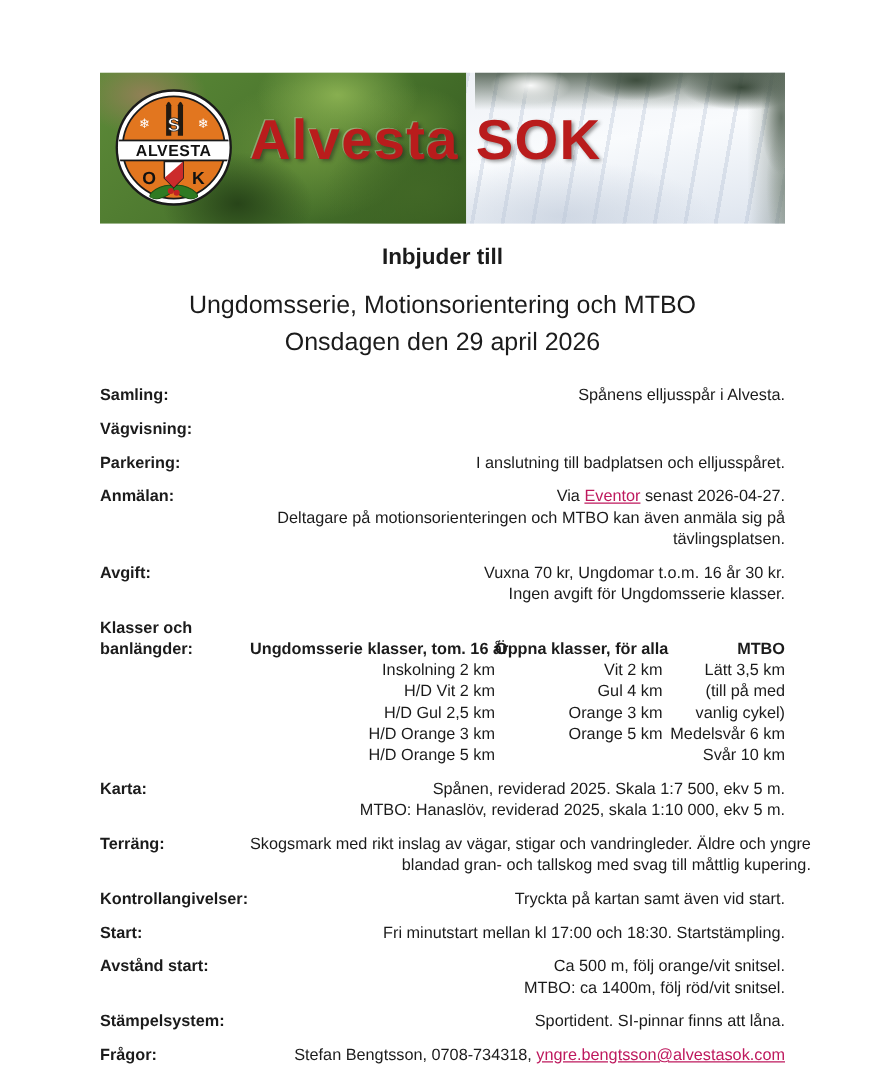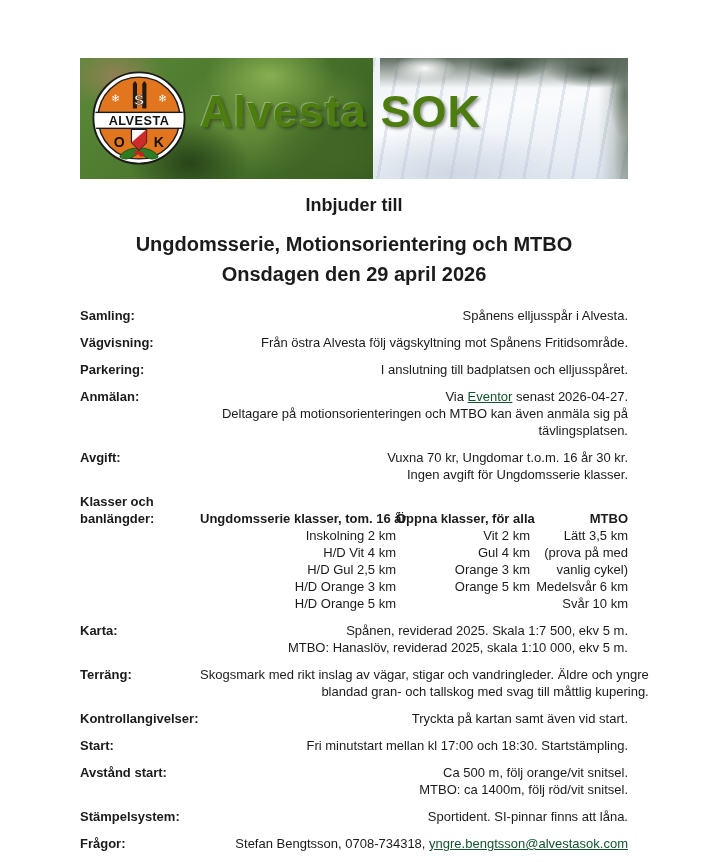--- a/index.html
+++ b/index.html
@@ -41,42 +41,42 @@
   }
   .snow-trees-right {
     position:absolute; right:0; top:0; width:30px; height:100%;
     background:
       radial-gradient(22px 60px at 90% 30%, rgba(70,86,70,0.7), rgba(70,86,70,0) 75%),
       radial-gradient(20px 70px at 100% 75%, rgba(120,134,120,0.55), rgba(120,134,120,0) 75%),
       linear-gradient(270deg, rgba(96,110,96,0.45), rgba(96,110,96,0));
   }
   .club-title {
     position:absolute; left:120px; top:28px;
-    font-size:45px; font-weight:bold; color:#4d7c0f; letter-spacing:1px;
+    font-size:45px; font-weight:bold; color:#b91c1c; letter-spacing:1px;
     text-shadow:2px 2px 3px rgba(30,30,30,0.45), -1px -1px 0 rgba(255,255,255,0.3);
     white-space:nowrap;
   }
   .club-logo { position:absolute; left:12px; top:13px; }
 
   
   .title1 { margin:14px 0 12px 0; text-align:center; font-size:18px; font-weight:bold; line-height:24px; }
-  .title2 { margin:8px 0 0 0; text-align:center; font-size:20px; font-weight:bold; line-height:30px; }
+  .title2 { margin:8px 0 0 0; text-align:center; font-size:20px; font-weight:normal; line-height:30px; }
 
   
   .content { position:absolute; left:80px; top:179px; width:548px; }
   .sections { margin-top:18px; }
   .row { display:grid; grid-template-columns:120px 1fr; align-items:start; margin-bottom:10px; }
   .lab { font-weight:bold; font-size:13px; line-height:17px; white-space:nowrap; }
   .val { font-size:13px; line-height:17px;text-align:right; }
   .line { white-space:nowrap; }
   .val.classes { padding-top:17px; }
   .classgrid { display:grid; grid-template-columns:196px 134px 1fr; }
   .colhead { font-weight:bold; font-size:13px; line-height:17px; white-space:nowrap; }
   .classitem { font-size:13px; line-height:17px; white-space:nowrap; }
-  a.link { color:#14532d; text-decoration:underline; cursor:pointer; }
+  a.link { color:#be185d; text-decoration:underline; cursor:pointer; }
 </style>
 </head>
 <body>
 
 <div class="page">
 
   <div class="banner">
     <div class="forest"></div>
     <div class="snow"></div>
     <div class="snow-trees"></div>
@@ -124,23 +124,20 @@
             <div>Samling:</div>
           </div>
           <div class="val">
             <div class="line">Spånens elljusspår i Alvesta.</div>
           </div>
         </div>
         <div class="row">
           <div class="lab">
             <div>Vägvisning:</div>
           </div>
-          <div class="val">
-            <div class="line">Från östra Alvesta följ vägskyltning mot Spånens Fritidsområde.</div>
-          </div>
         </div>
         <div class="row">
           <div class="lab">
             <div>Parkering:</div>
           </div>
           <div class="val">
             <div class="line">I anslutning till badplatsen och elljusspåret.</div>
           </div>
         </div>
         <div class="row">
@@ -165,36 +162,36 @@
         <div class="row">
           <div class="lab">
             <div>Klasser och</div>
             <div>banlängder:</div>
           </div>
           <div class="val classes">
             <div class="classgrid">
               <div class="classcol">
                 <div class="colhead">Ungdomsserie klasser, tom. 16 år</div>
                 <div class="classitem">Inskolning 2 km</div>
-                <div class="classitem">H/D Vit 4 km</div>
+                <div class="classitem">H/D Vit 2 km</div>
                 <div class="classitem">H/D Gul 2,5 km</div>
                 <div class="classitem">H/D Orange 3 km</div>
                 <div class="classitem">H/D Orange 5 km</div>
               </div>
               <div class="classcol">
                 <div class="colhead">Öppna klasser, för alla</div>
                 <div class="classitem">Vit 2 km</div>
                 <div class="classitem">Gul 4 km</div>
                 <div class="classitem">Orange 3 km</div>
                 <div class="classitem">Orange 5 km</div>
               </div>
               <div class="classcol">
                 <div class="colhead">MTBO</div>
                 <div class="classitem">Lätt 3,5 km</div>
-                <div class="classitem">(prova på med</div>
+                <div class="classitem">(till på med</div>
                 <div class="classitem">vanlig cykel)</div>
                 <div class="classitem">Medelsvår 6 km</div>
                 <div class="classitem">Svår 10 km</div>
               </div>
             </div>
           </div>
         </div>
         <div class="row">
           <div class="lab">
             <div>Karta:</div>

